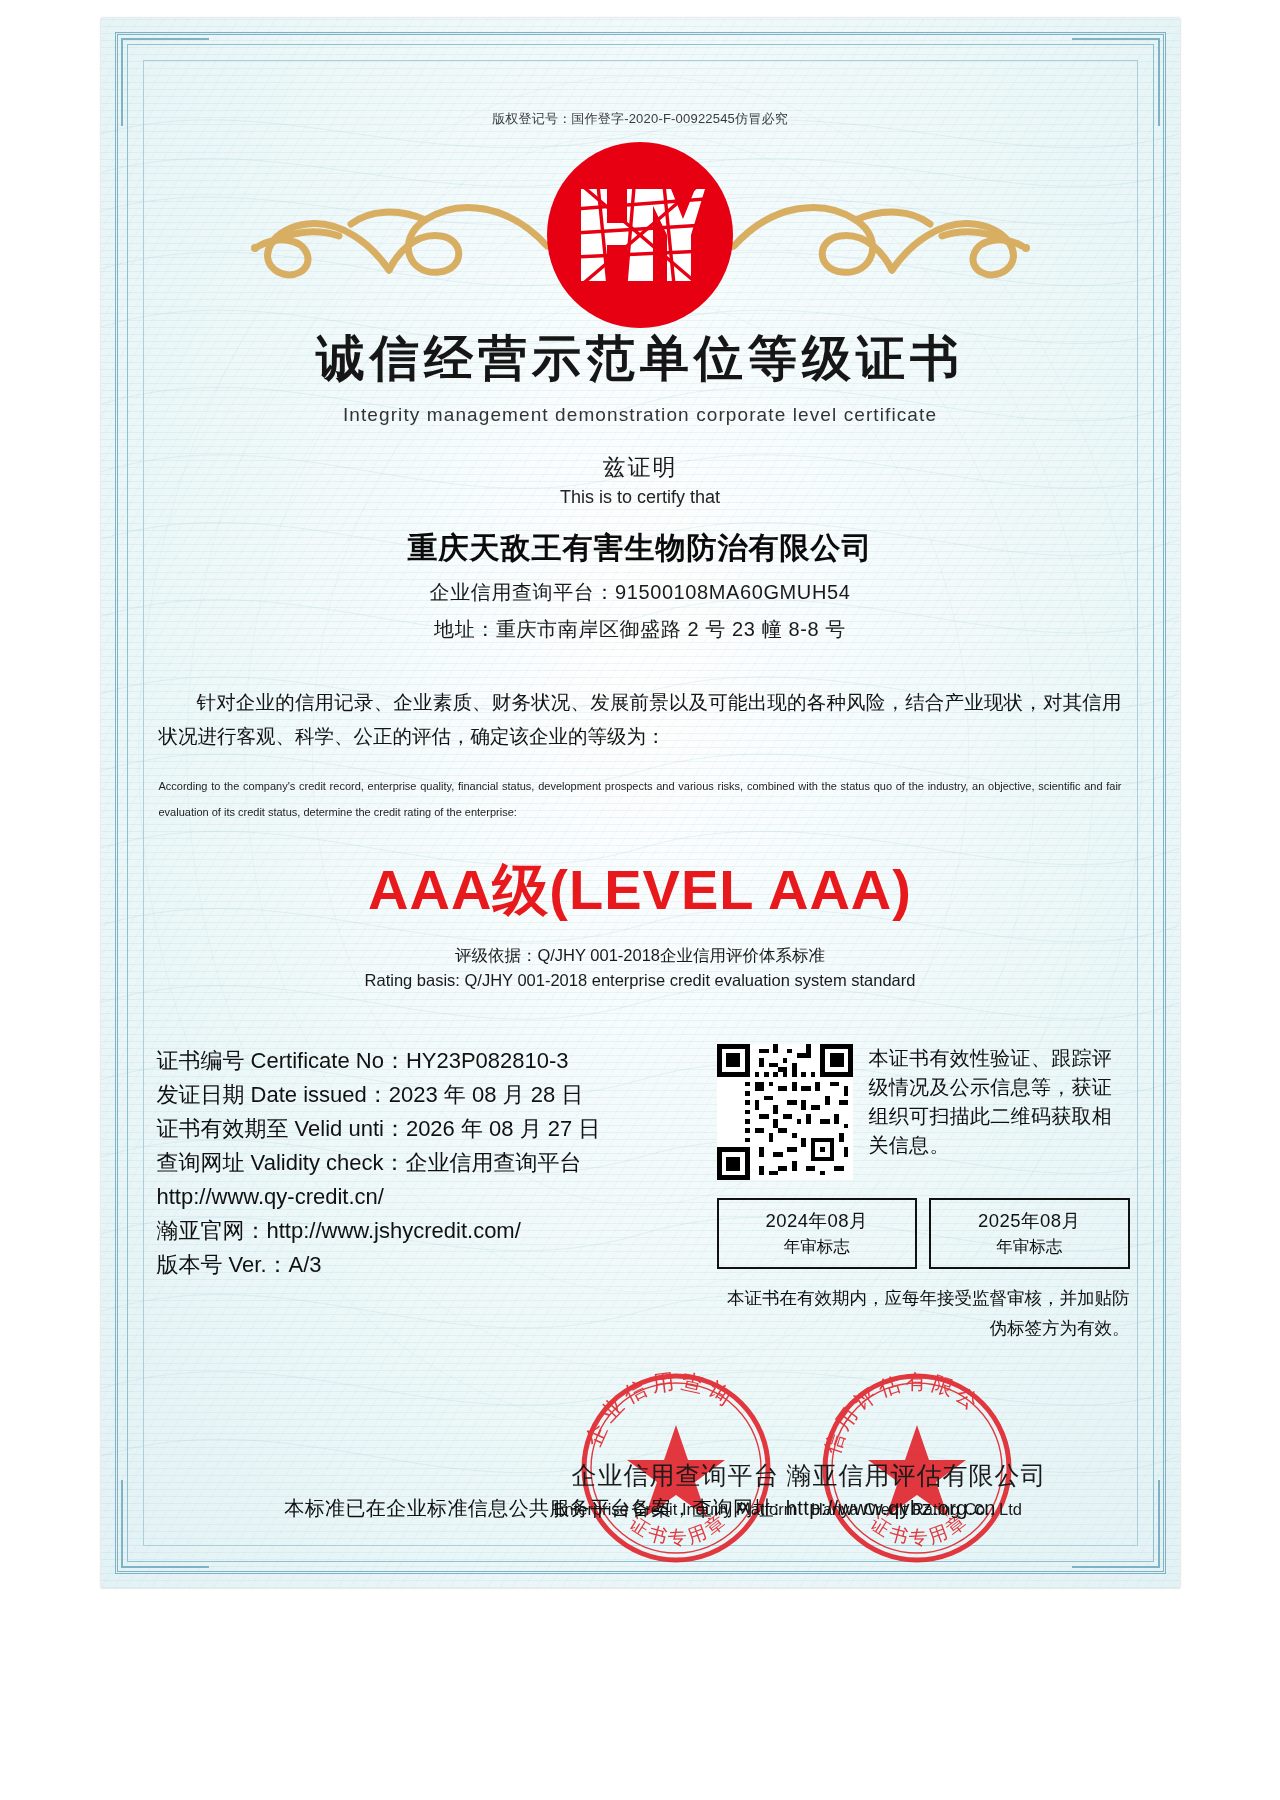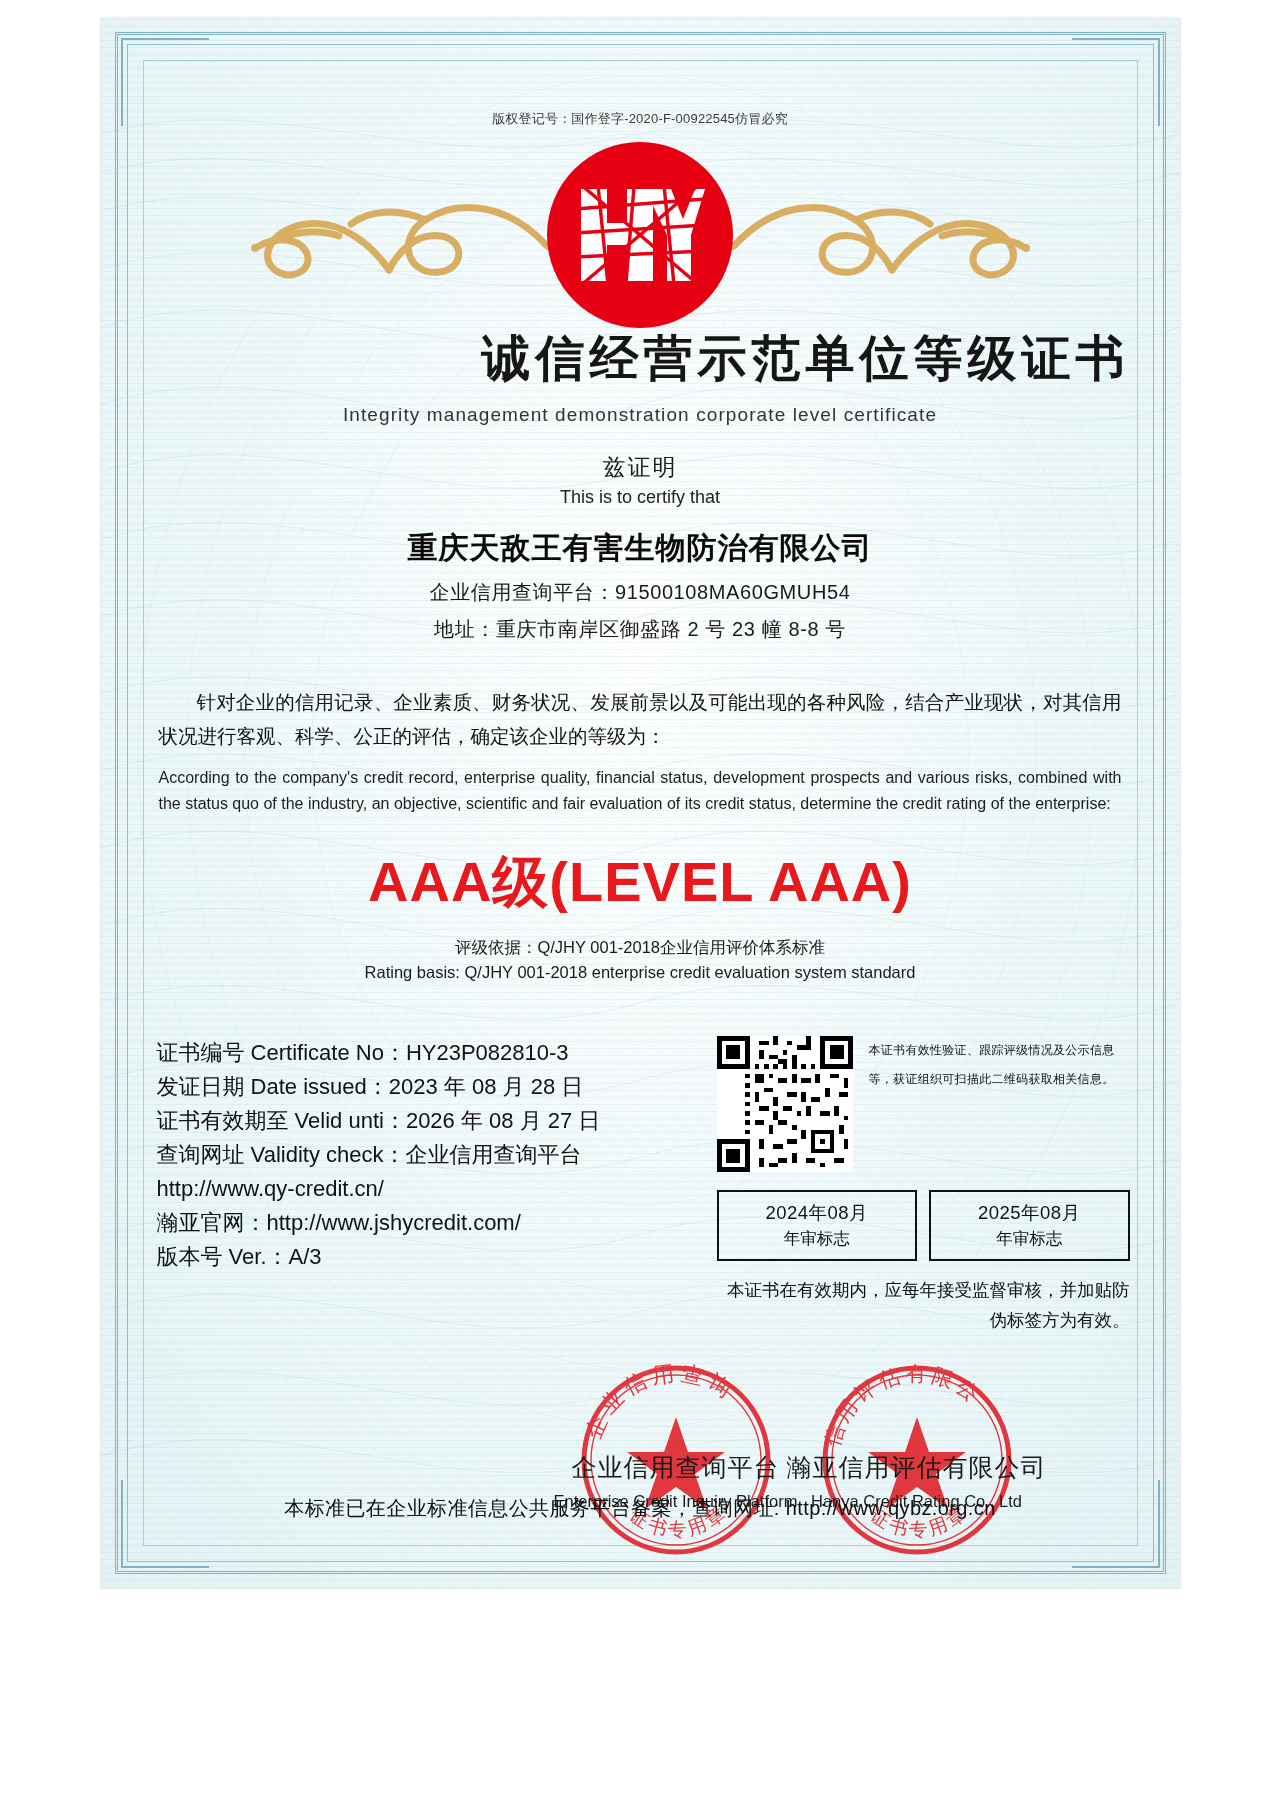--- a/index.html
+++ b/index.html
@@ -102,21 +102,21 @@
     border-radius: 50%;
     background: #e60012;
     display: flex;
     align-items: center;
     justify-content: center;
   }
   .logo-badge svg { display: block; }
 
   
   .title-cn {
-    text-align: right;
+    text-align: center;
     font-size: 49px;
     font-weight: bold;
     letter-spacing: 5px;
     color: #161616;
     margin-top: 2px;
     font-family: "DejaVu Sans", "Liberation Sans", sans-serif;
   }
   .title-en {
     text-align: center;
     font-size: 19px;
@@ -160,24 +160,24 @@
     margin: 42px 8px 0 8px;
   }
   .para-cn {
     font-size: 19.5px;
     line-height: 34px;
     color: #141414;
     text-align: justify;
     text-indent: 38px;
   }
   .para-en {
-    font-size: 16px;
+    font-size: 11px;
     line-height: 26px;
     color: #1d1d1d;
-    margin-top: 12px;
+    margin-top: 20px;
     text-align: justify;
   }
 
   .level {
     text-align: center;
     font-size: 56px;
     font-weight: bold;
     color: #e8191c;
     margin-top: 28px;
     letter-spacing: 1px;
@@ -220,21 +220,21 @@
     display: flex;
     gap: 16px;
   }
   .qr {
     width: 136px;
     height: 136px;
     flex: none;
     background: #fff;
   }
   .qr-note {
-    font-size: 12px;
+    font-size: 20px;
     line-height: 29px;
     color: #101010;
     letter-spacing: 0.3px;
   }
 
   .stamp-boxes {
     display: flex;
     gap: 12px;
     margin-top: 18px;
   }

